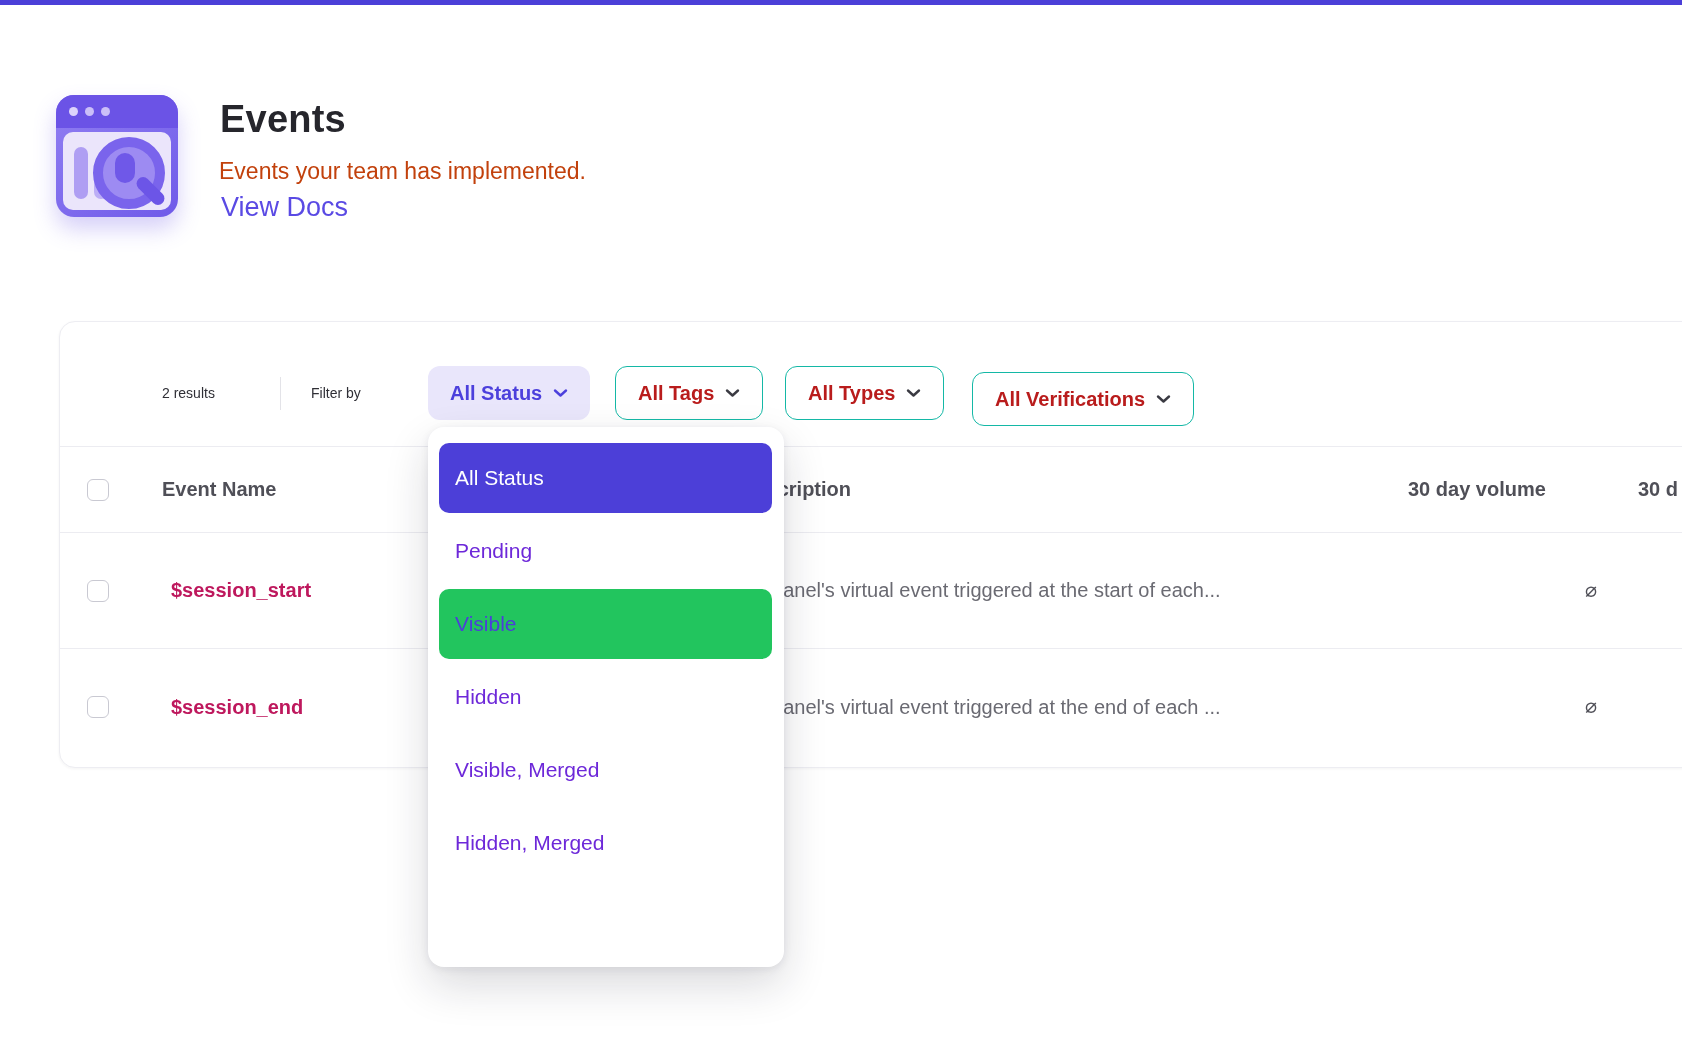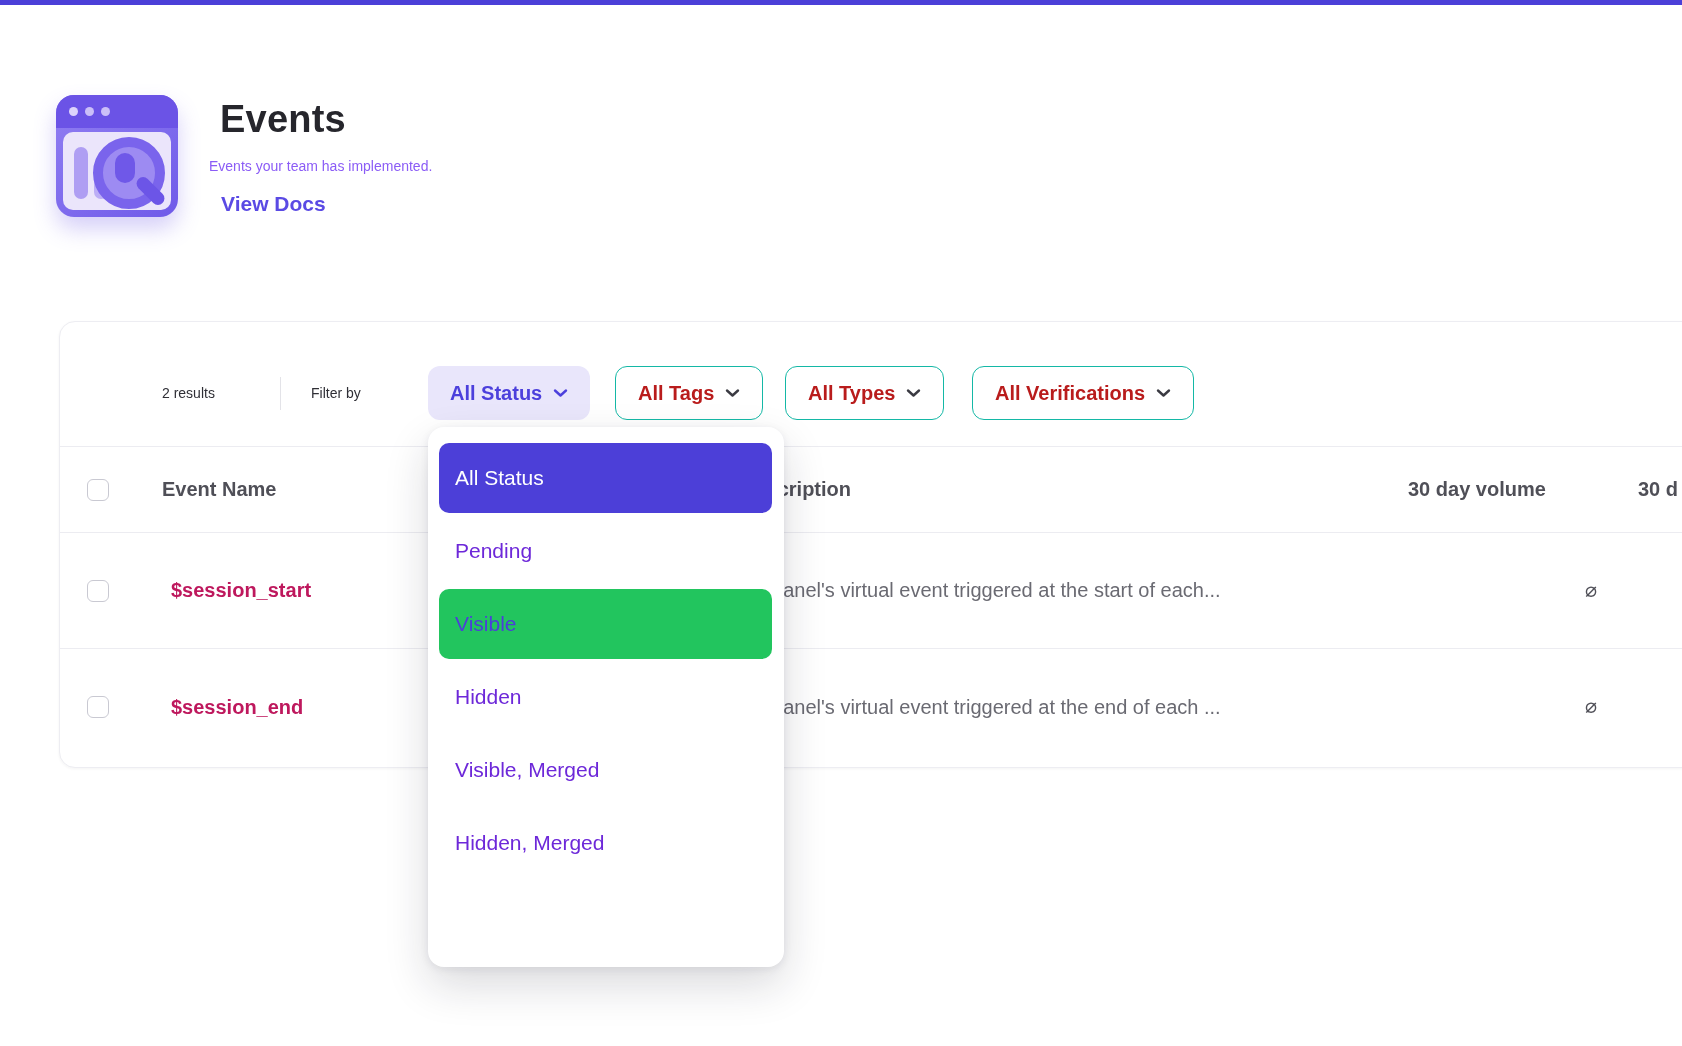--- a/index.html
+++ b/index.html
@@ -23,42 +23,42 @@
   .browser-dot.d3{left:45px;}
   .browser-body{position:absolute;left:7px;right:7px;top:37px;bottom:7px;background:#EBE5FB;border-radius:10px;overflow:hidden;}
   .chart-bar{position:absolute;bottom:11px;width:14px;border-radius:8px;background:#AF9EF3;}
   .chart-bar.b1{left:11px;height:52px;}
   .chart-bar.b2{left:31px;height:33px;background:#BCAEF6;}
   .chart-bar.b3{left:51px;height:44px;}
   .magnifier{position:absolute;right:6px;top:5px;width:52px;height:52px;border:10px solid #7A64EC;border-radius:50%;background:#9D8BF2;}
   .magnifier-pupil{position:absolute;left:12px;top:6px;width:20px;height:30px;border-radius:10px;background:#6F58E8;}
   .magnifier-handle{position:absolute;right:14px;bottom:2px;width:13px;height:34px;border-radius:7px;background:#6C55E7;transform:rotate(-45deg);}
   .page-title{position:absolute;left:220px;top:98px;font-size:38px;font-weight:bold;color:#26262C;letter-spacing:.2px;}
-  .page-subtitle{position:absolute;left:209px;top:158px;font-size:14px;color:#8b5cf6;}
-  .docs-link{position:absolute;left:221px;top:192px;font-size:21px;font-weight:700;color:#5A4AE4;cursor:pointer;text-decoration:none;}
+  .page-subtitle{position:absolute;left:219px;top:158px;font-size:23px;color:#c2410c;}
+  .docs-link{position:absolute;left:221px;top:192px;font-size:27px;font-weight:400;color:#5A4AE4;cursor:pointer;text-decoration:none;}
 
   
   .card{position:absolute;left:59px;top:321px;width:1680px;height:445px;background:#fff;
     border:1px solid #EDEDF2;border-radius:16px;box-shadow:0 1px 3px rgba(30,30,40,.05);}
 
   
   .filter-row{position:absolute;left:0;top:0;right:0;height:123px;}
   .fr-text{position:absolute;top:44px;height:54px;display:flex;align-items:center;font-size:14px;color:#2F2F36;}
   .fr-results{left:102px;}
   .fr-divider{position:absolute;left:220px;top:55px;width:1px;height:33px;background:#E3E3E8;}
   .fr-filterby{left:251px;}
   .pill{position:absolute;top:44px;height:54px;border-radius:12px;display:flex;align-items:center;gap:11px;
     padding:0 22px;font-size:20px;font-weight:600;color:#b91c1c;background:#fff;border:1px solid #14b8a6;
     box-sizing:border-box;cursor:pointer;}
   .pill.active{background:#E9E6FB;border:none;color:#4C40DC;}
   .pill.active .chev svg{stroke:#4C40DC;}
   .pill.p1{left:368px;}
   .pill.p2{left:555px;}
   .pill.p3{left:725px;justify-content:center;}
-  .pill.p4{left:912px;}
+  .pill.p4{left:912px;margin-top:6px;}
   .chev{display:flex;align-items:center;}
   .chev svg{stroke:#3A3A42;}
 
   
   .thead{position:absolute;left:0;right:0;top:124px;height:87px;border-top:1px solid #ECECF1;border-bottom:1px solid #ECECF1;box-sizing:border-box;}
   .trow{position:absolute;left:0;right:0;height:116px;}
   .trow.r1{top:211px;border-bottom:1px solid #ECECF1;box-sizing:border-box;}
   .trow.r2{top:327px;}
   .cell{position:absolute;top:0;bottom:0;display:flex;align-items:center;}
   .checkbox{position:absolute;left:27px;top:50%;margin-top:-11px;width:22px;height:22px;border:1.5px solid #C9C9D2;border-radius:6px;background:#fff;cursor:pointer;box-sizing:border-box;}

